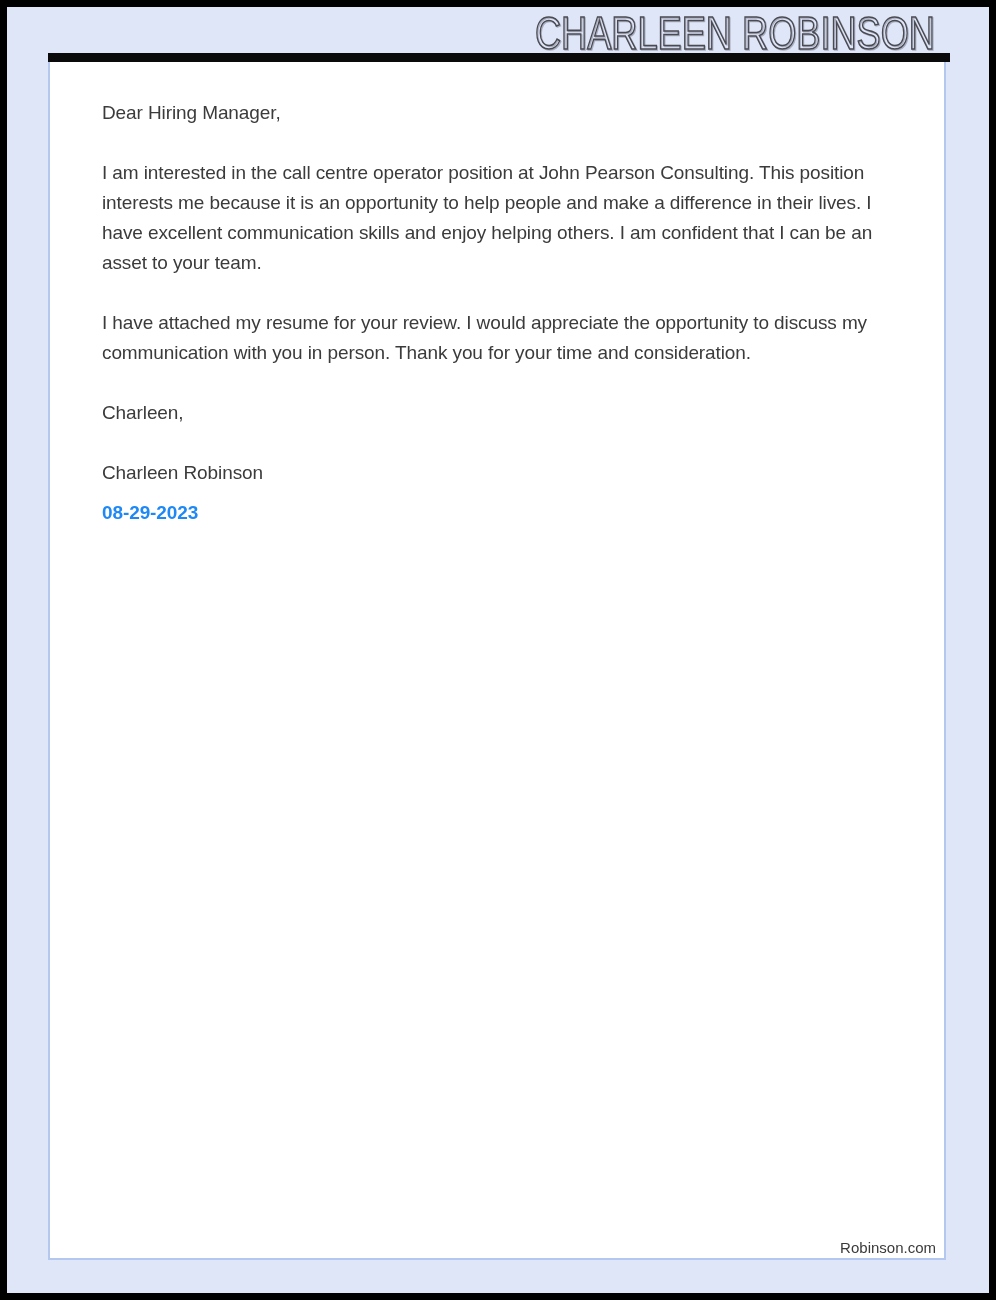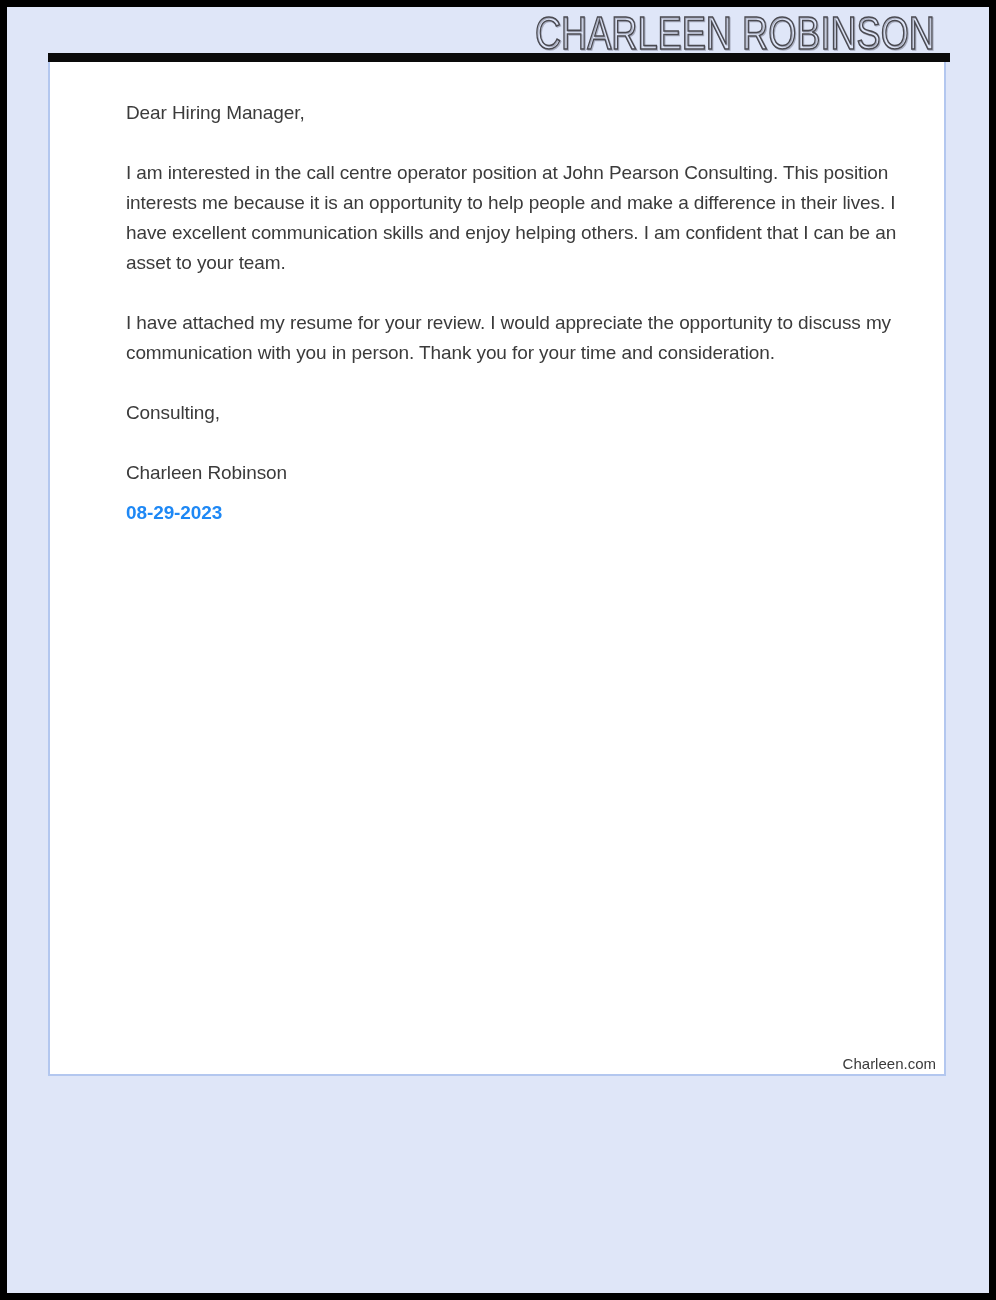--- a/index.html
+++ b/index.html
@@ -42,25 +42,24 @@
     height: 9px;
     background: #0a0a0a;
     margin-left: 41px;
     width: 902px;
   }
   .sheet {
     position: absolute;
     left: 41px;
     top: 55px;
     width: 898px;
-    height: 1014px;
+    height: 1198px;
     background: #ffffff;
     border: 2px solid #b3c7ef;
     border-top: none;
-    padding-left: 24px;
   }
   .letter {
     padding: 36px 45px 0 52px;
     font-size: 19px;
     line-height: 30px;
     font-weight: 300;
     letter-spacing: -0.1px;
     color: #3b3b3b;
   }
   .letter p { margin: 0 0 30px 0; }
@@ -86,21 +85,21 @@
       </svg>
     </div>
 
     <div class="rule"></div>
 
     <div class="sheet">
       <div class="letter">
         <p>Dear Hiring Manager,</p>
         <p>I am interested in the call centre operator position at John Pearson Consulting. This position interests me because it is an opportunity to help people and make a difference in their lives. I have excellent communication skills and enjoy helping others. I am confident that I can be an asset to your team.</p>
         <p>I have attached my resume for your review. I would appreciate the opportunity to discuss my communication with you in person. Thank you for your time and consideration.</p>
-        <p>Consulting,</p>
+        <p>Charleen,</p>
         <p class="signature-name">Charleen Robinson</p>
         <p class="letter-date">08-29-2023</p>
       </div>
-      <div class="watermark">Charleen.com</div>
+      <div class="watermark">Robinson.com</div>
     </div>
 
   </div>
 </div>
 
 </body></html>

